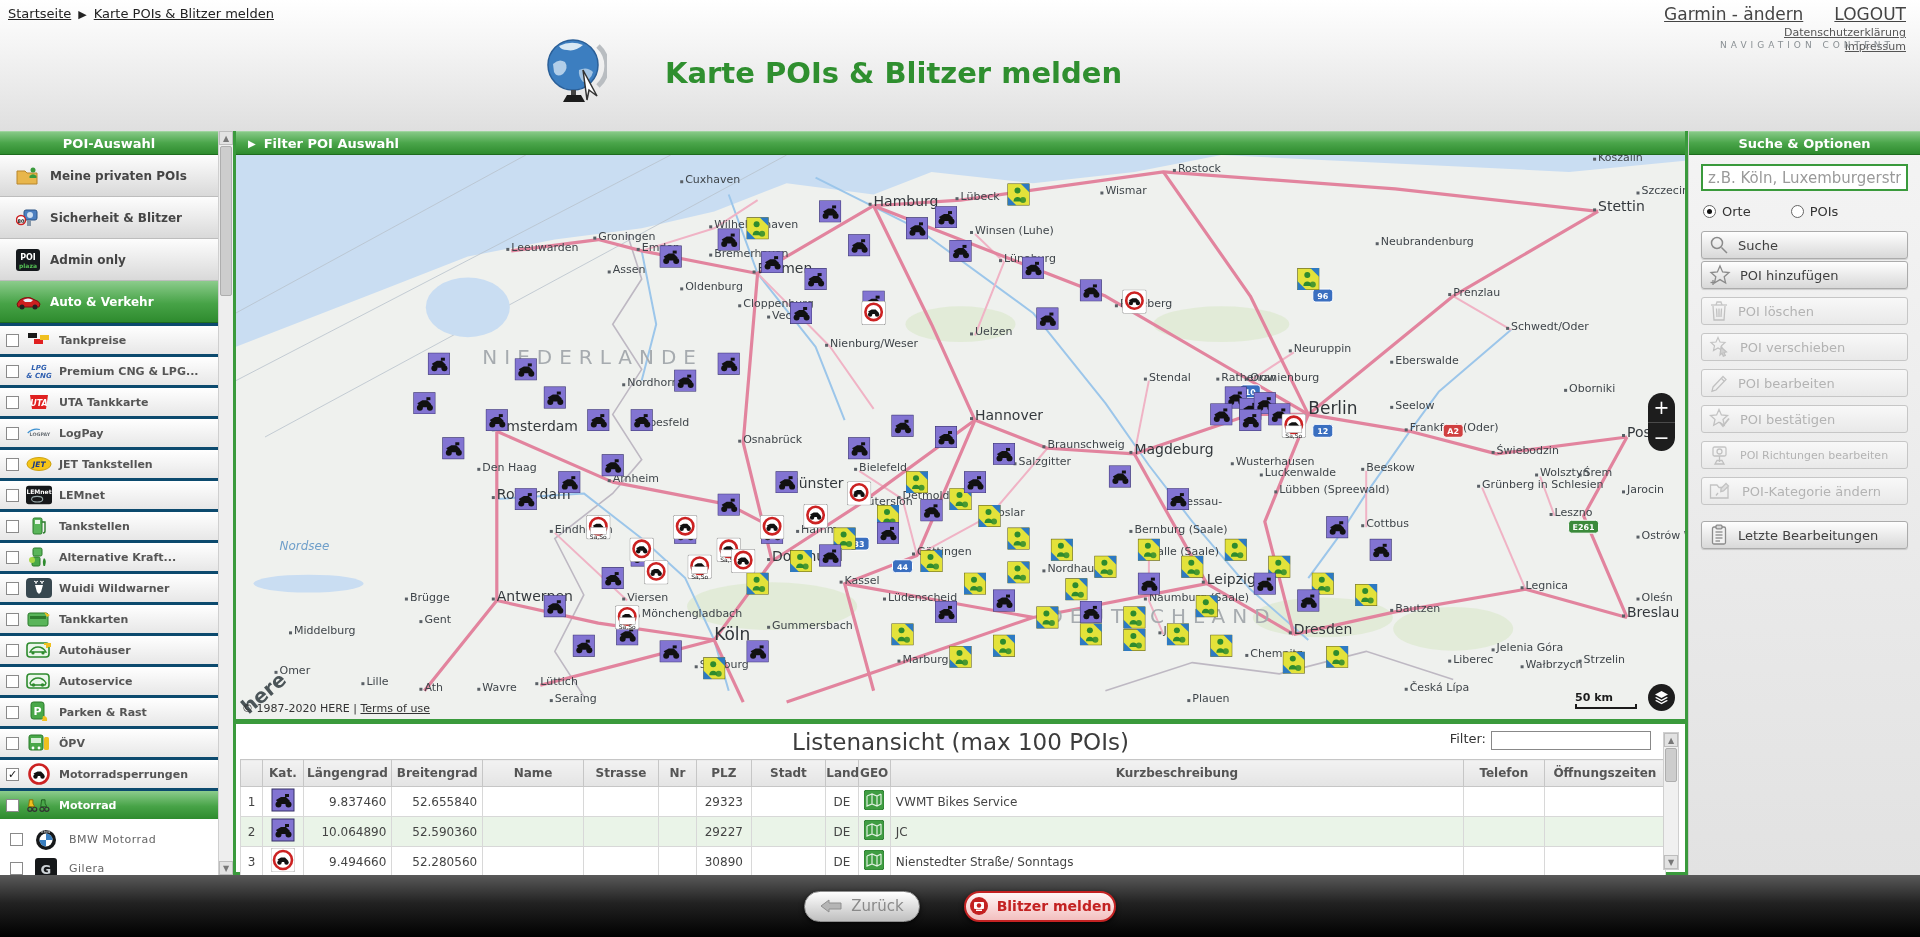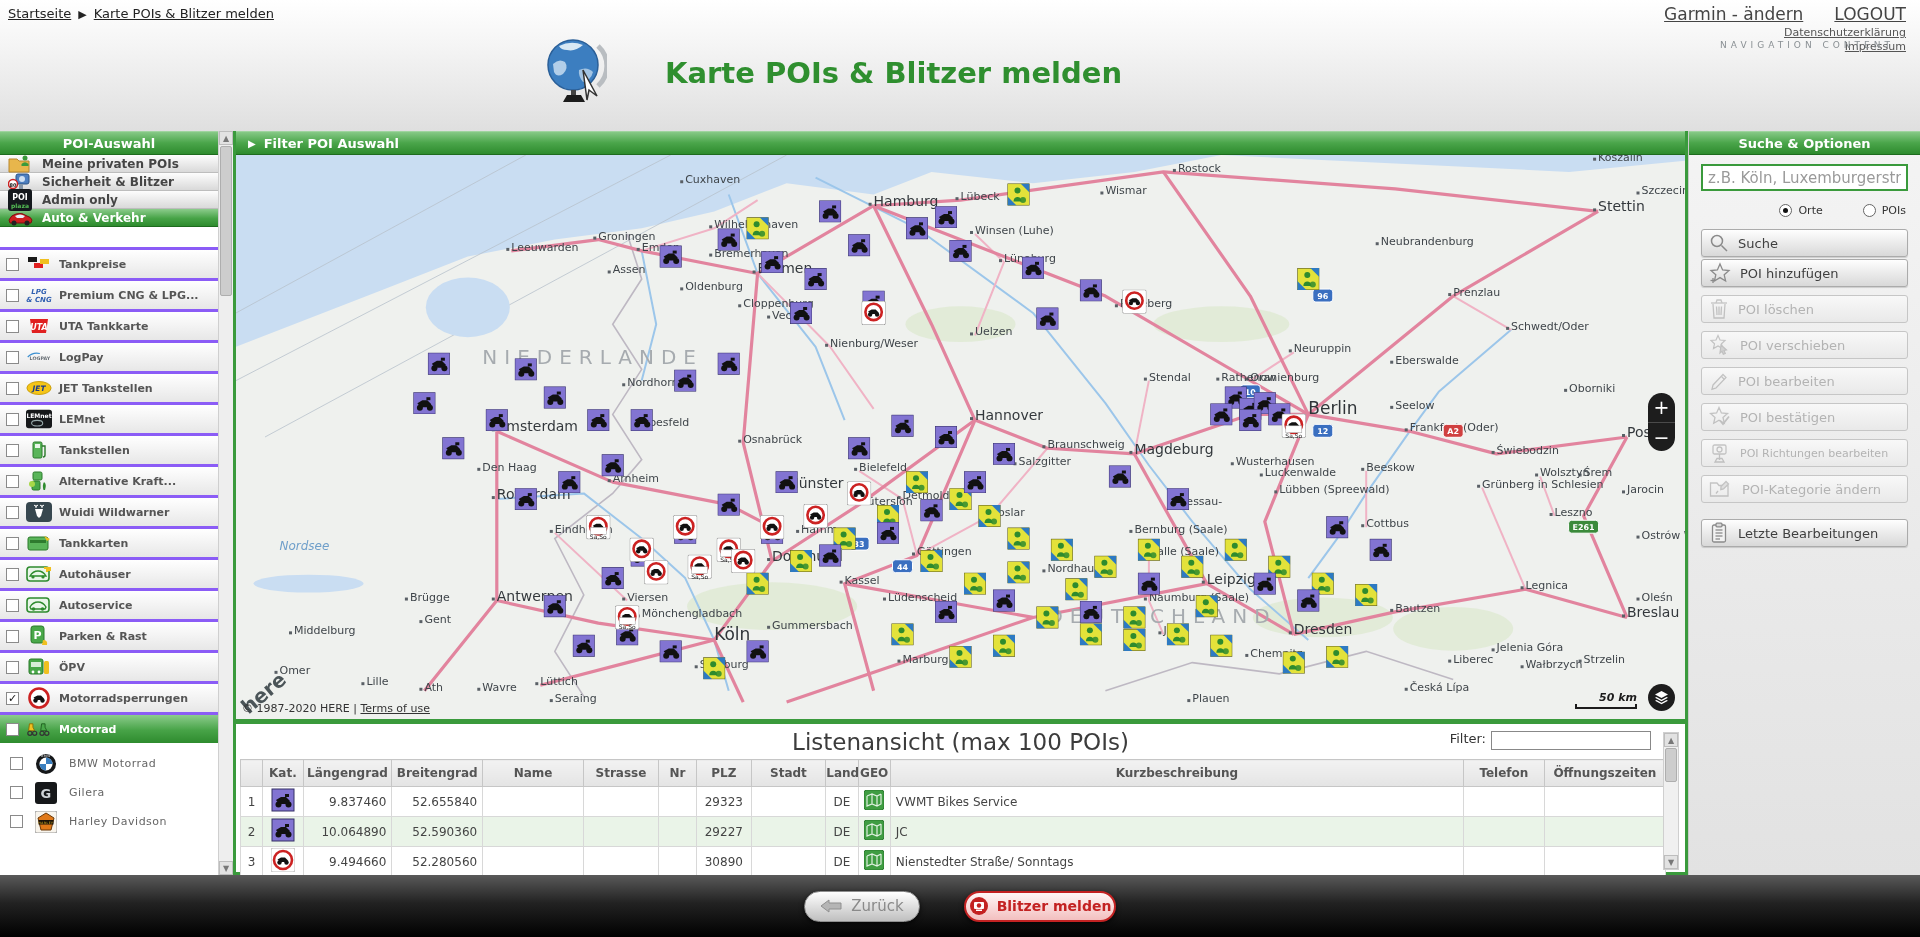--- a/index.html
+++ b/index.html
@@ -25,26 +25,26 @@
   .logo .tagline { font-size:9px; letter-spacing:4px; color:#8a9094; margin-top:2px; }
 
   
   .green-bar { background:linear-gradient(#86c986 0%,#4aa54a 50%,#2e8b2e 100%);
                border-top:1px solid #9fd49f; border-bottom:1px solid #1e6b1e;
                color:#fff; font-weight:bold; font-size:13px; height:24px;
                display:flex; align-items:center; justify-content:center; }
 
   
   .sidebar-left { position:absolute; left:0; top:131px; width:218px; height:744px; background:#fff; }
-  .cat-row { height:18px; display:flex; align-items:center; gap:9px; padding-left:7px;
+  .cat-row { height:42px; display:flex; align-items:center; gap:9px; padding-left:15px;
              background:linear-gradient(#fdfdfd,#d9d9d9); border-bottom:1px solid #bdbdbd;
              font-size:12px; font-weight:bold; color:#454545; cursor:pointer;text-align:right; }
   .cat-row.selected { background:linear-gradient(#8ccc8c 0%,#47a347 55%,#2e8b2e 100%);
                       color:#fff; border-bottom:1px solid #1e6b1e; }
-  .sub-list { background:#8b5cf6; padding-top:3px;margin-top:20px; }
+  .sub-list { background:#0c4a6e; padding-top:3px; }
   .sub-row { height:28px; margin-bottom:3px; display:flex; align-items:center; gap:7px;
              padding-left:6px; background:linear-gradient(#ffffff,#e7e7e7);
              font-size:11px; font-weight:bold; color:#555; cursor:pointer; }
   .sub-row.selected { background:linear-gradient(#8ccc8c 0%,#47a347 55%,#2e8b2e 100%); color:#fff; margin-bottom:0; }
   .child-list { background:#fff; padding:6px 0 0 10px; }
   .child-row { height:29px; display:flex; align-items:center; gap:10px; font-size:11px;
                color:#666; letter-spacing:.5px; cursor:pointer; }
   .cb { width:13px; height:13px; background:#fff; border:1px solid #8a8a8a; flex:0 0 13px;
         font-size:11px; line-height:11px; text-align:center; color:#111; }
   .s-icon { width:26px; height:22px; flex:0 0 26px; display:flex; align-items:center; justify-content:center; }
@@ -62,21 +62,21 @@
   .filter-bar { justify-content:flex-start; padding-left:12px; gap:8px; cursor:pointer; }
   .filter-arrow { font-size:10px; }
   .map { position:relative; flex:1; overflow:hidden; background:#eef0ee; cursor:grab; }
   .map svg.base { position:absolute; left:0; top:0; width:100%; height:100%; }
   .zoom-pill { position:absolute; right:10px; top:238px; width:27px; height:58px; background:#1d1d1d;
                border-radius:14px; color:#fff; display:flex; flex-direction:column; align-items:center; }
   .zoom-pill div { flex:1; width:100%; text-align:center; font-size:19px; line-height:28px; cursor:pointer; }
   .zoom-pill .zi { border-bottom:1px solid #4a4a4a; }
   .layers-btn { position:absolute; right:10px; bottom:8px; width:27px; height:27px; border-radius:50%;
                 background:#1d1d1d; display:flex; align-items:center; justify-content:center; cursor:pointer; }
-  .scalebar { position:absolute; right:48px; bottom:10px; width:62px; text-align:right;font-style:italic; }
+  .scalebar { position:absolute; right:48px; bottom:10px; width:62px; text-align:left; }
   .scalebar .lbl { font-size:11px; font-weight:bold; color:#1c1c1c; }
   .scalebar .bar { height:5px; border-left:2px solid #1c1c1c; border-right:2px solid #1c1c1c; border-bottom:2px solid #1c1c1c; }
   .attribution { position:absolute; left:6px; bottom:4px; font-size:11px; color:#333; }
   .attribution a { color:#333; text-decoration:underline; }
   .here-mark { position:absolute; left:2px; bottom:14px; font-size:20px; font-weight:bold; color:#2f3a3f;
                transform:rotate(-40deg); opacity:.85; }
 
   .list-area { position:relative; height:153px; border-top:5px solid #3a9a3c; background:#fff; }
   .list-title { text-align:center; font-size:23px; color:#3c3c3c; padding:5px 0 4px; }
   .list-filter { position:absolute; right:34px; top:7px; font-size:13px; color:#333; display:flex; align-items:flex-start; gap:5px; }
@@ -91,21 +91,21 @@
   td.rownum { text-align:center; color:#555; background:#fcfcfc; }
   .list-scroll { position:absolute; right:6px; top:8px; width:16px; height:138px; background:#f0f0f0; border:1px solid #cfcfcf; }
 
   
   .sidebar-right { position:absolute; right:0; top:131px; width:232px; height:744px;
                    background:linear-gradient(#f4f4f4,#e2e2e2); border-left:1px solid #cacaca; }
   .sr-body { padding:9px 12px; }
   .search-input { width:100%; height:27px; border:2px solid #3a9a3c; background:#fff; font-size:15px;
                   color:#555; padding:0 5px; font-family:inherit; }
   .search-input::placeholder { color:#9a9a9a; }
-  .radio-row { display:flex; align-items:center; gap:6px; margin:13px 2px 12px; font-size:11px; color:#333;justify-content:flex-end; }
+  .radio-row { display:flex; align-items:center; gap:6px; margin:13px 2px 12px; font-size:13px; color:#333; }
   .radio-row .gap { width:28px; }
   .radio { width:13px; height:13px; border-radius:50%; border:1px solid #666; background:#fff; position:relative; cursor:pointer; }
   .radio.on::after { content:""; position:absolute; left:3px; top:3px; width:5px; height:5px; border-radius:50%; background:#111; }
   .sbtn { height:28px; margin-bottom:8px; border:1px solid #ababab; border-radius:3px;
           background:linear-gradient(#fefefe,#d8d8d8); display:flex; align-items:center; gap:9px;
           padding:0 7px; font-size:13px; color:#3f3f3f; cursor:pointer; box-shadow:0 1px 1px rgba(0,0,0,.15); }
   .sbtn.disabled { color:#b3b3b3; background:linear-gradient(#f8f8f8,#e9e9e9); border-color:#c6c6c6;
                    box-shadow:none; cursor:default; }
   .sbtn.disabled svg { opacity:.45; }
   .sbtn.small { font-size:11px; }

